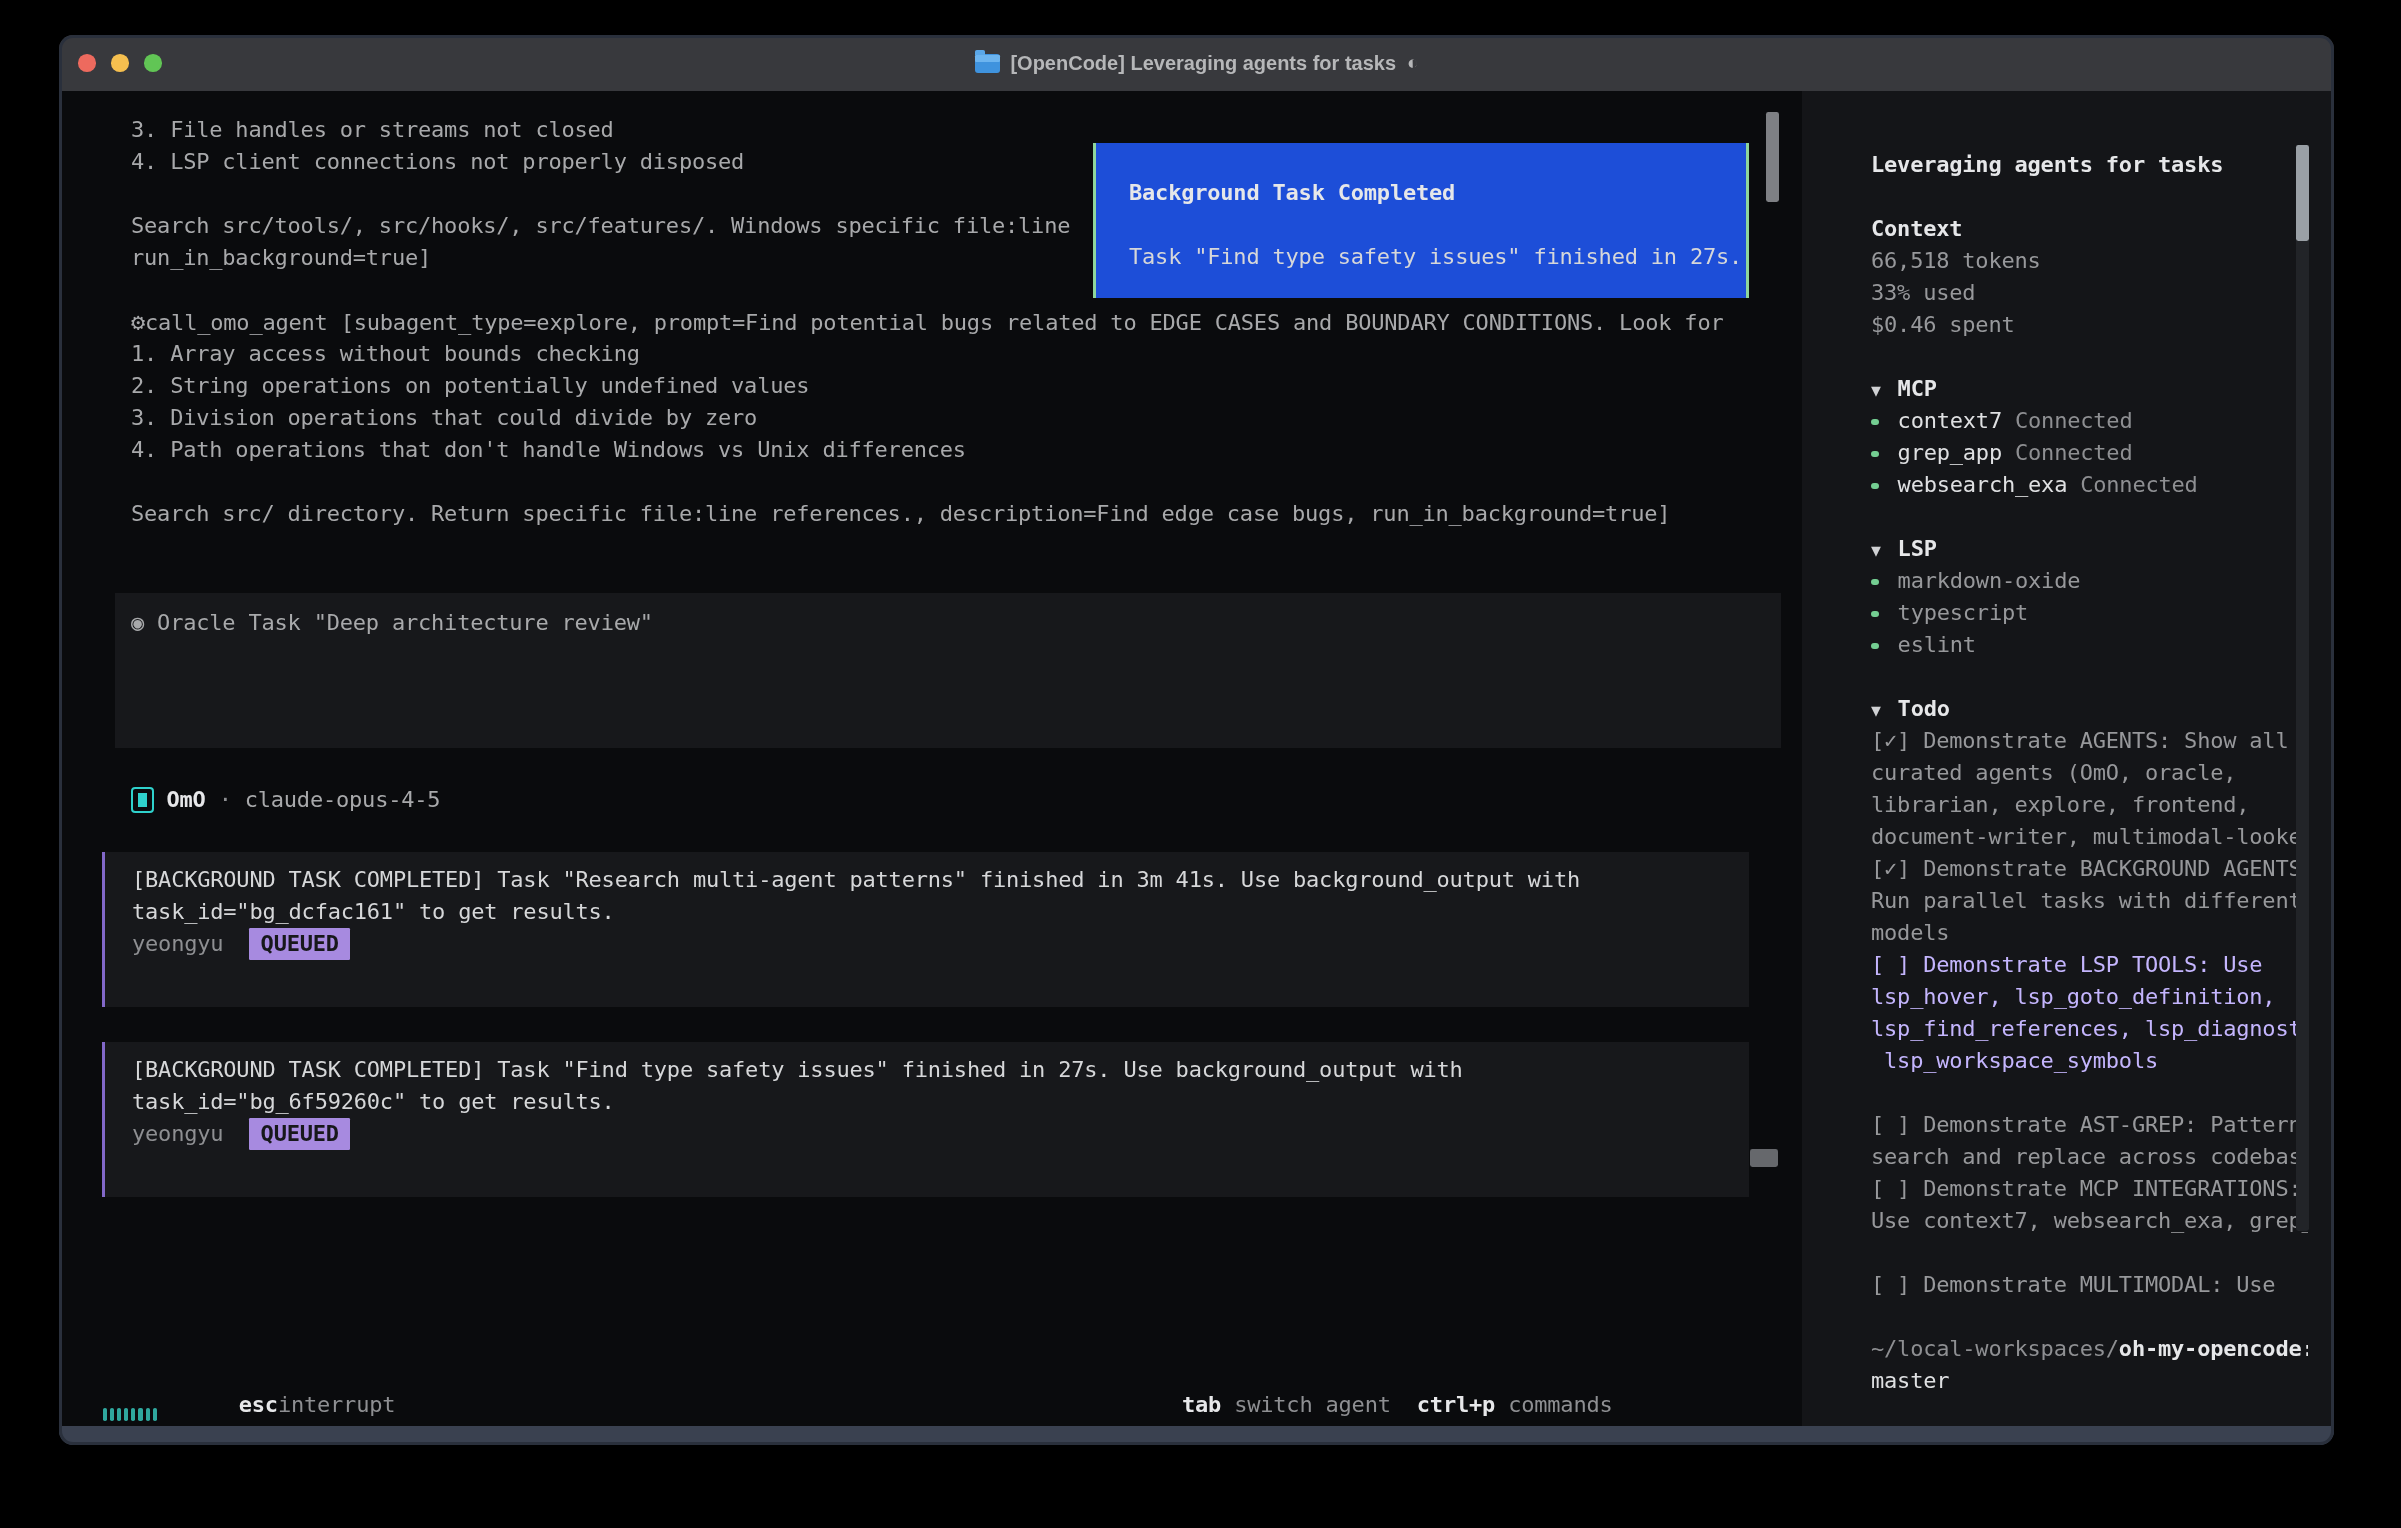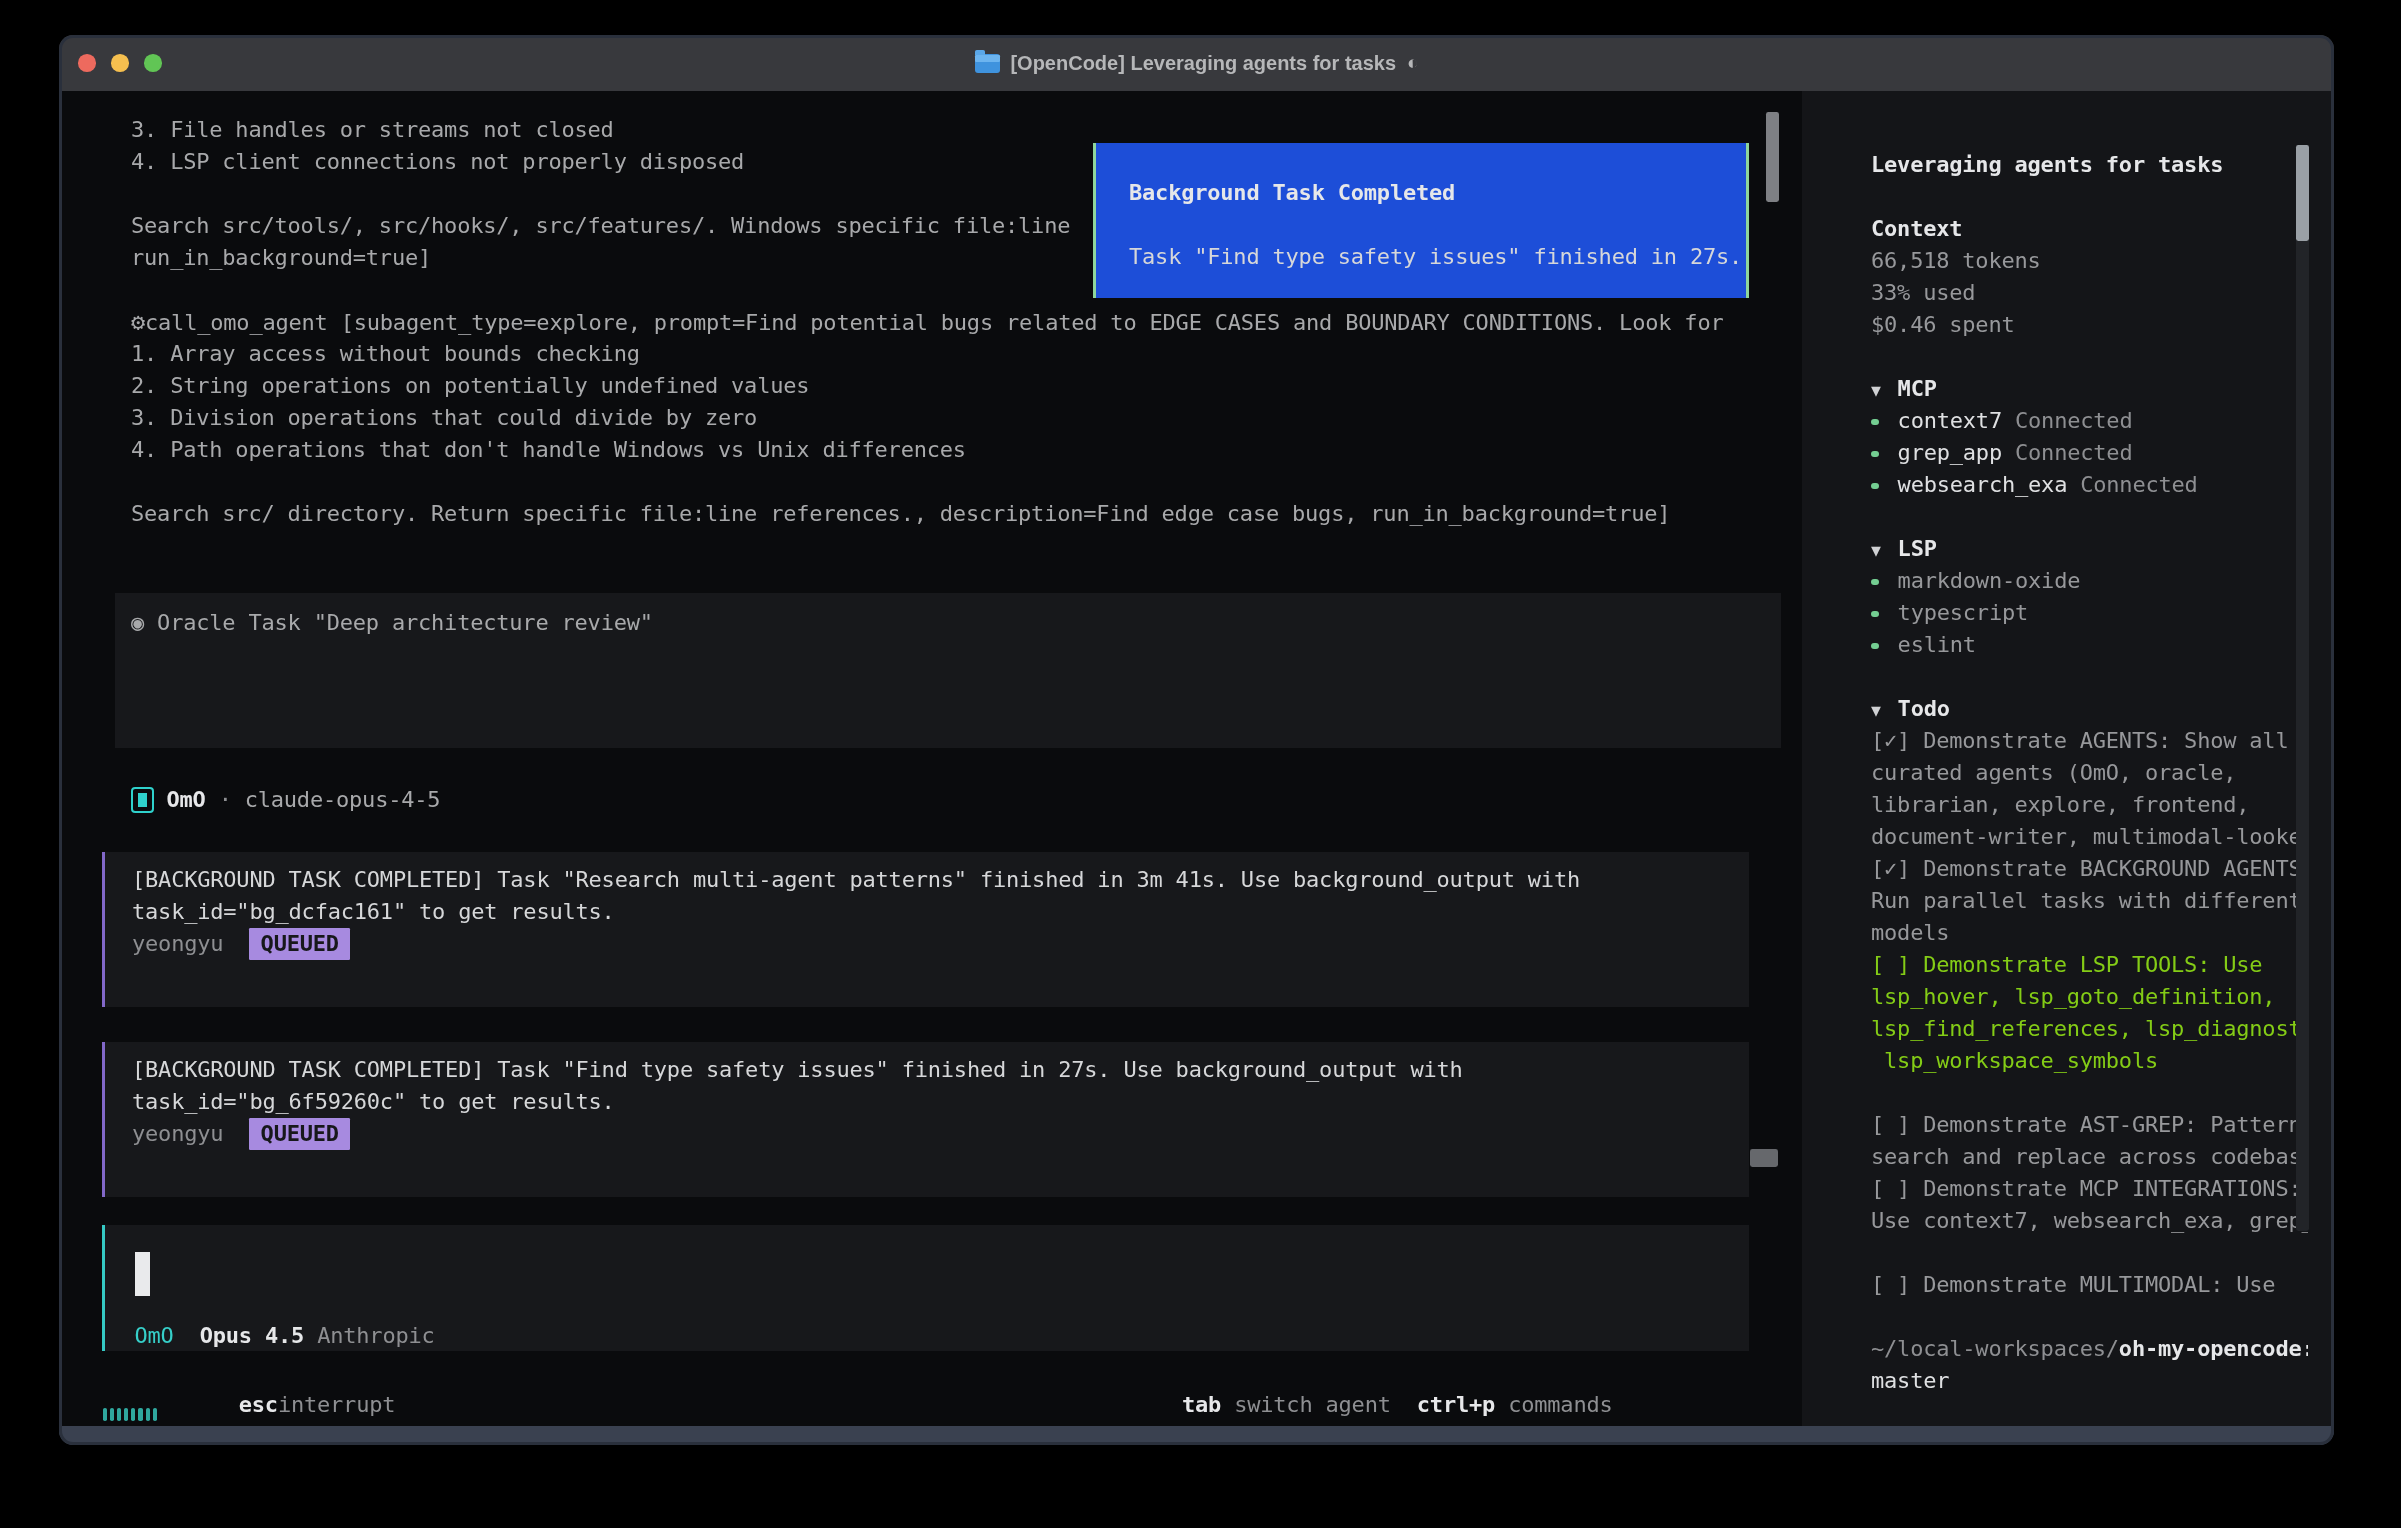--- a/index.html
+++ b/index.html
@@ -15,21 +15,21 @@
   .tl.red{background:#ed6a5e;} .tl.yellow{background:#f5bf4f;} .tl.green{background:#61c555;}
   .title-wrap{display:flex;align-items:center;gap:10.6px;font-family:"Liberation Sans",sans-serif;
     font-weight:bold;font-size:20px;letter-spacing:0;color:#b6b7b9;}
   .folder{width:25px;height:19px;border-radius:3px;background:#3f93de;position:relative;}
   .folder:before{content:"";position:absolute;left:0;top:-3.5px;width:10.6px;height:4.7px;background:#5aa7e8;border-radius:1.8px 1.8px 0 0;}
   .folder:after{content:"";position:absolute;left:0;top:1.2px;width:25px;height:7px;background:#6cb4ef;border-radius:1.2px;}
   .moon{font-size:19px;}
   .bottomstrip{position:absolute;left:0;bottom:0;width:100%;height:19px;background:#3a4150;z-index:20;}
   
   .g{color:#a8a9ab;} .sg{color:#97989b;} .g2{color:#8e8f92;} .w{color:#dfe0e2;}
-  .b{color:#e6e7e9;font-weight:bold;} .grn{color:#84cc16;} .teal{color:#36cfc9;}
+  .b{color:#e6e7e9;font-weight:bold;} .grn{color:#c4b5fd;} .teal{color:#36cfc9;}
   .boxt{color:#d6d7d9;}
   .row{height:32px;white-space:pre;}
   
   .main-flow{position:absolute;left:72px;top:79px;width:1702px;overflow:hidden;z-index:1;}
   
   .panelbox{position:absolute;background:#17181b;z-index:2;}
   .notif{left:1034px;top:108px;width:656px;height:155px;background:#1d4ed8;
     border-left:3.5px solid #8fd69c;border-right:3.5px solid #8fd69c;padding:34px 0 0 33px;z-index:5;}
   .oracle{left:56px;top:558px;width:1666px;height:155px;padding:14px 0 0 16px;}
   .taskbox{left:43px;width:1647px;height:155px;border-left:3.5px solid #8268c9;padding:11.8px 0 0 27px;}
@@ -119,24 +119,20 @@
     <div class="row boxt">task_id="bg_dcfac161" to get results.</div>
     <div class="row"><span class="g2">yeongyu</span><span>  </span><span class="badge">QUEUED</span></div>
   </div>
 
   <div class="panelbox taskbox" style="top:1007px;">
     <div class="row boxt">[BACKGROUND TASK COMPLETED] Task "Find type safety issues" finished in 27s. Use background_output with</div>
     <div class="row boxt">task_id="bg_6f59260c" to get results.</div>
     <div class="row"><span class="g2">yeongyu</span><span>  </span><span class="badge">QUEUED</span></div>
   </div>
 
-  <div class="panelbox inputbox">
-    <span class="cursor"></span>
-    <div class="modelrow"><span class="teal">OmO</span><span>  </span><span class="b">Opus 4.5</span><span> </span><span class="g2">Anthropic</span></div>
-  </div>
 
   <div class="statusrow">
     <span class="dots">
       <span class="dot"></span>
         <span class="dot"></span>
         <span class="dot"></span>
         <span class="dot"></span>
         <span class="dot"></span>
         <span class="dot"></span>
         <span class="dot"></span>

